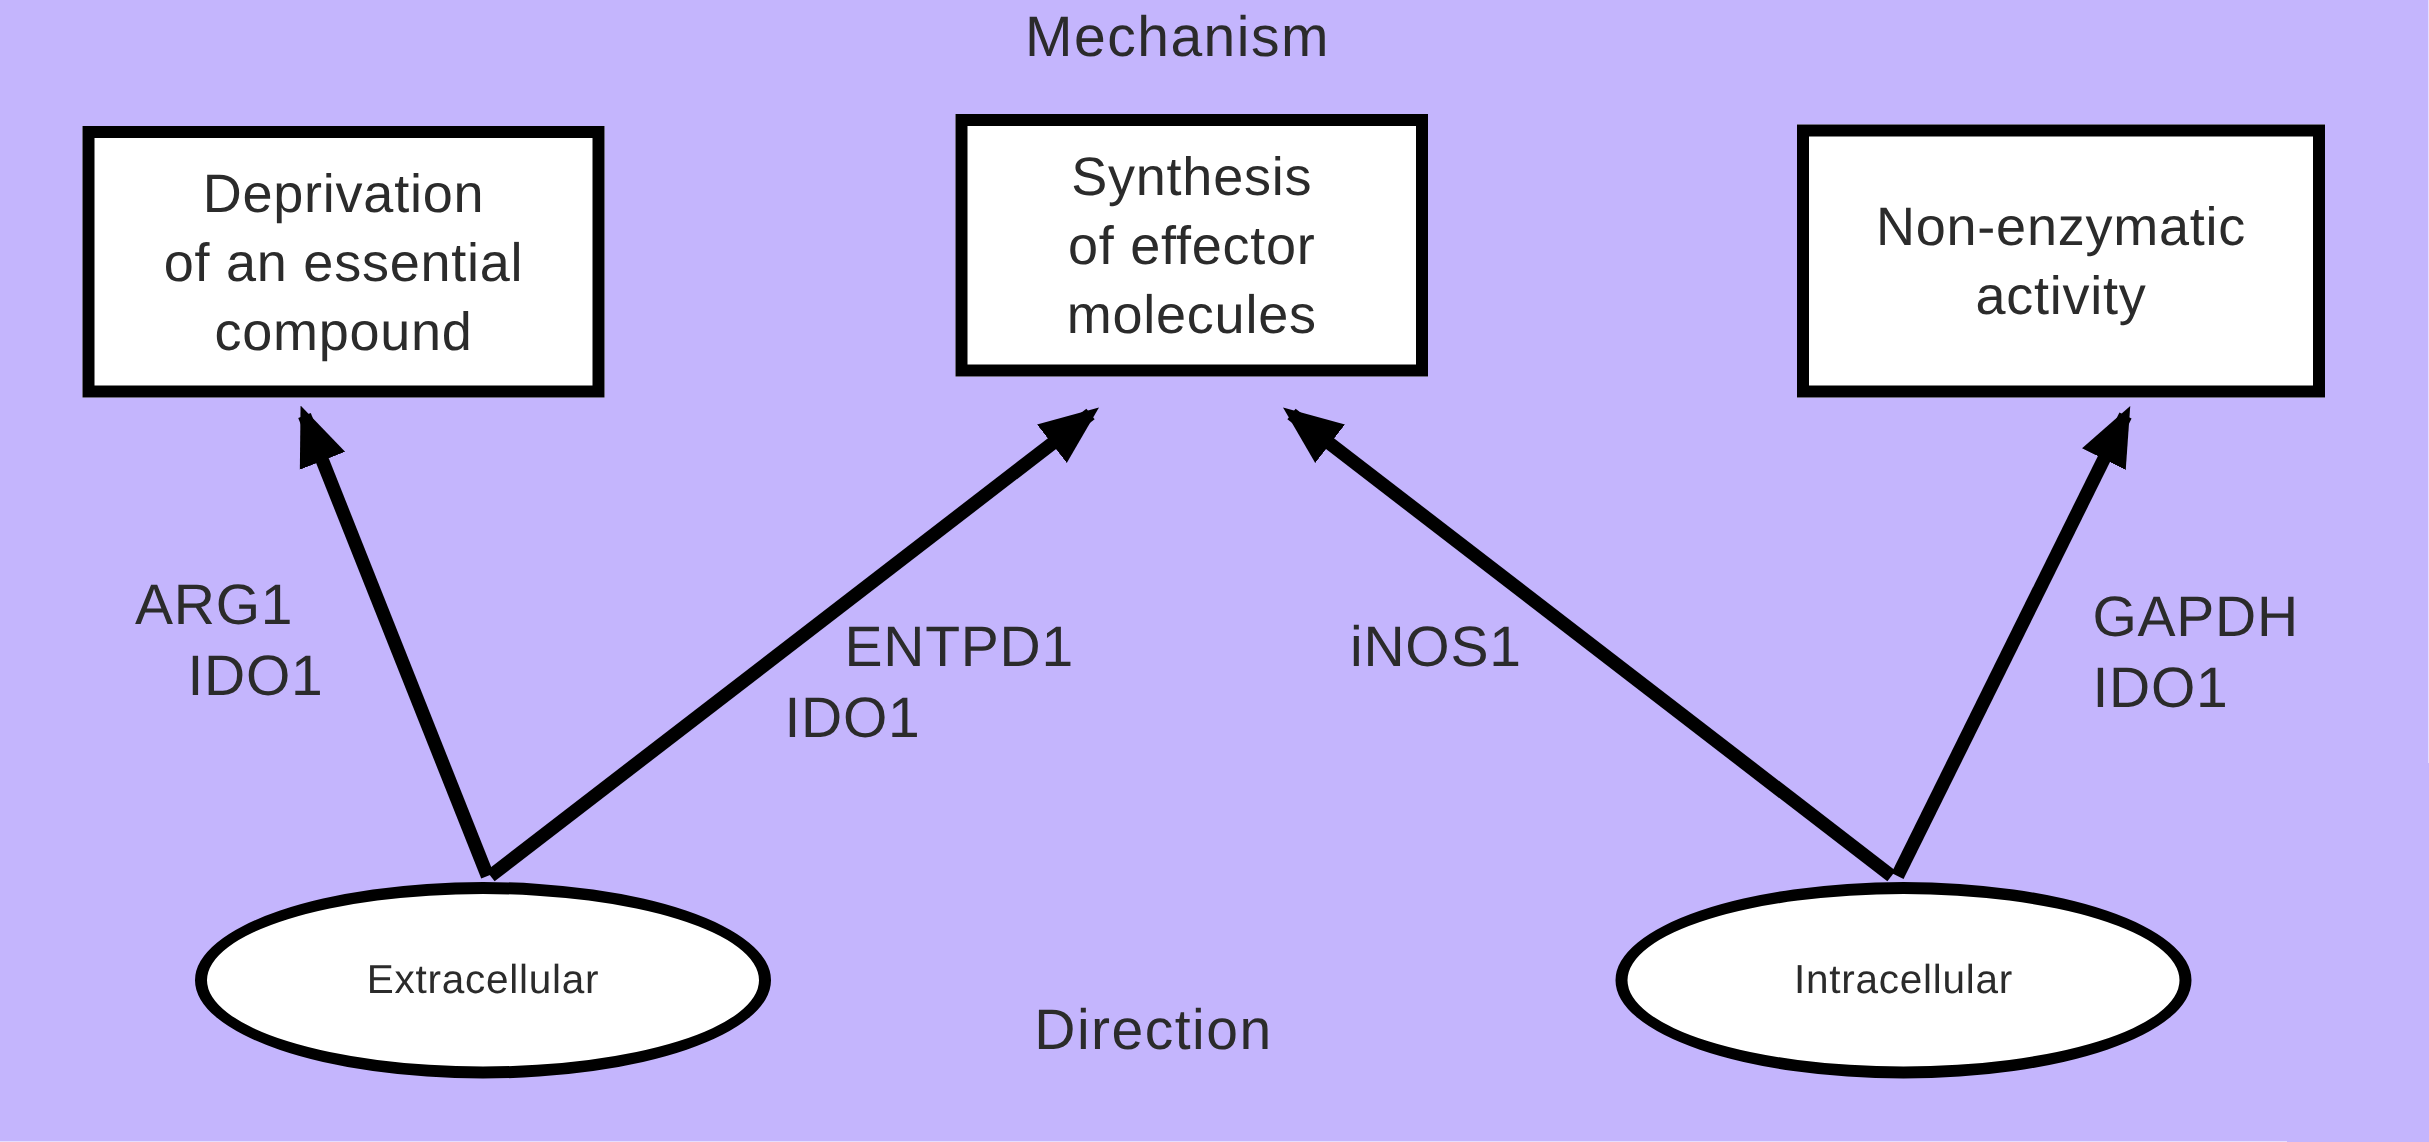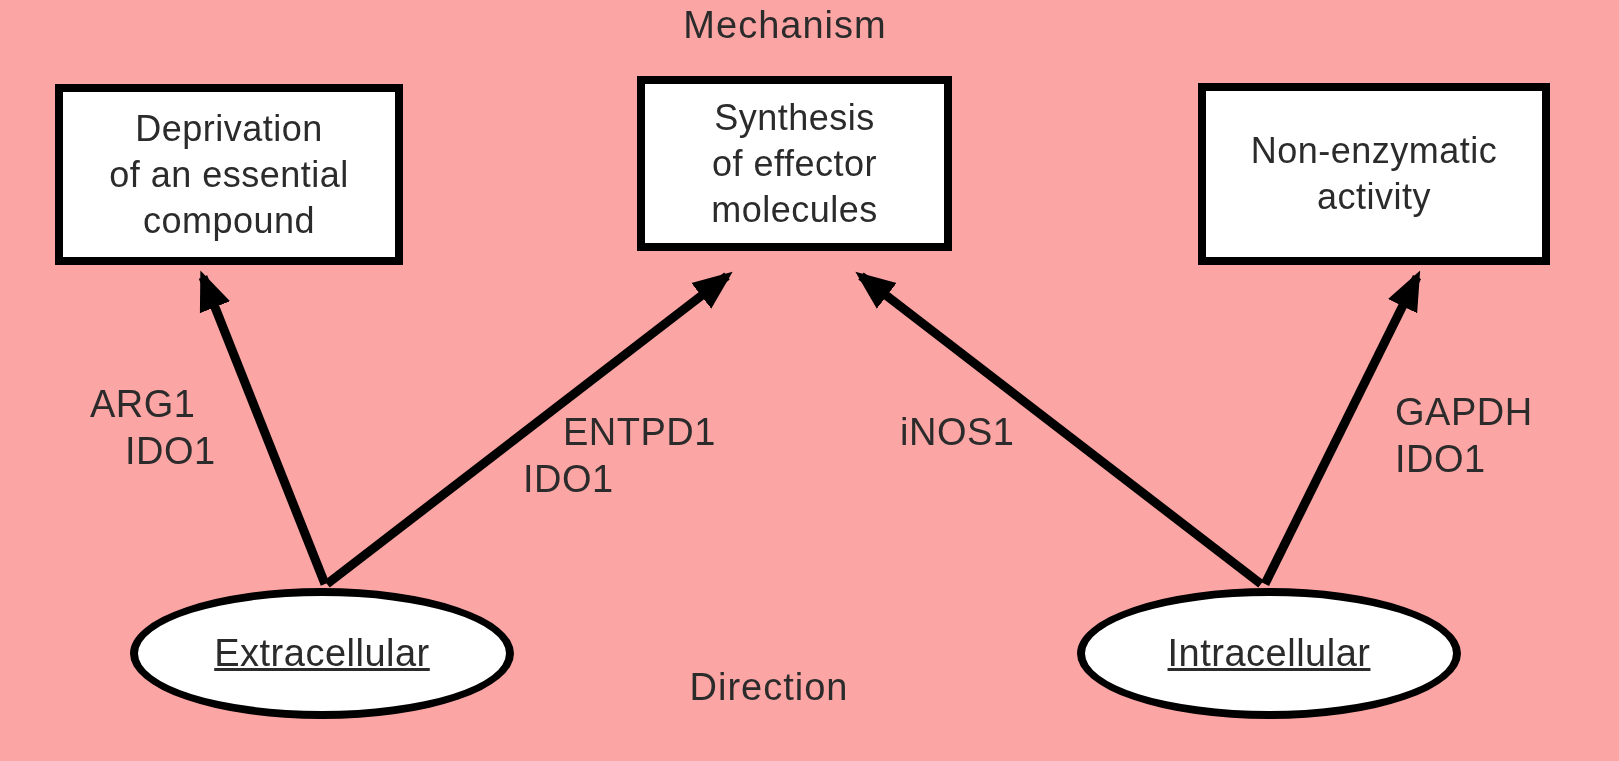--- a/index.html
+++ b/index.html
@@ -1,21 +1,21 @@
 <!DOCTYPE html>
 <html><head>
 <meta charset="utf-8">
 <style>
   * { box-sizing: border-box; margin: 0; padding: 0; }
   html, body { background: #ffffff; }
   .stage {
     position: relative;
     width: 1619px;
     height: 761px;
-    background: #fca5a5;
+    background: #c4b5fd;
     overflow: hidden;
     font-family: "Liberation Sans", "DejaVu Sans", sans-serif;
     color: #2b2b2b;
   }
   .fig-title {
     position: absolute;
     font-size: 38px;
     letter-spacing: 1px;
     text-align: center;
     color: #2b2b2b;
@@ -44,25 +44,24 @@
   .box-nonenzymatic { left: 1198px; top: 83px; width: 352px; height: 182px; }
 
   .dir-node {
     position: absolute;
     border: 8px solid #000000;
     border-radius: 50%;
     background: #ffffff;
     display: flex;
     align-items: center;
     justify-content: center;
-    font-size: 38px;
+    font-size: 27px;
     letter-spacing: 0.5px;
     color: #2b2b2b;
     white-space: nowrap;
-    text-decoration: underline;
   }
   .node-extracellular { left: 130px;  top: 588px; width: 384px; height: 131px; }
   .node-intracellular { left: 1077px; top: 588px; width: 384px; height: 131px; }
 
   .edge-label {
     position: absolute;
     font-size: 38px;
     line-height: 47px;
     letter-spacing: 0.5px;
     color: #2b2b2b;

